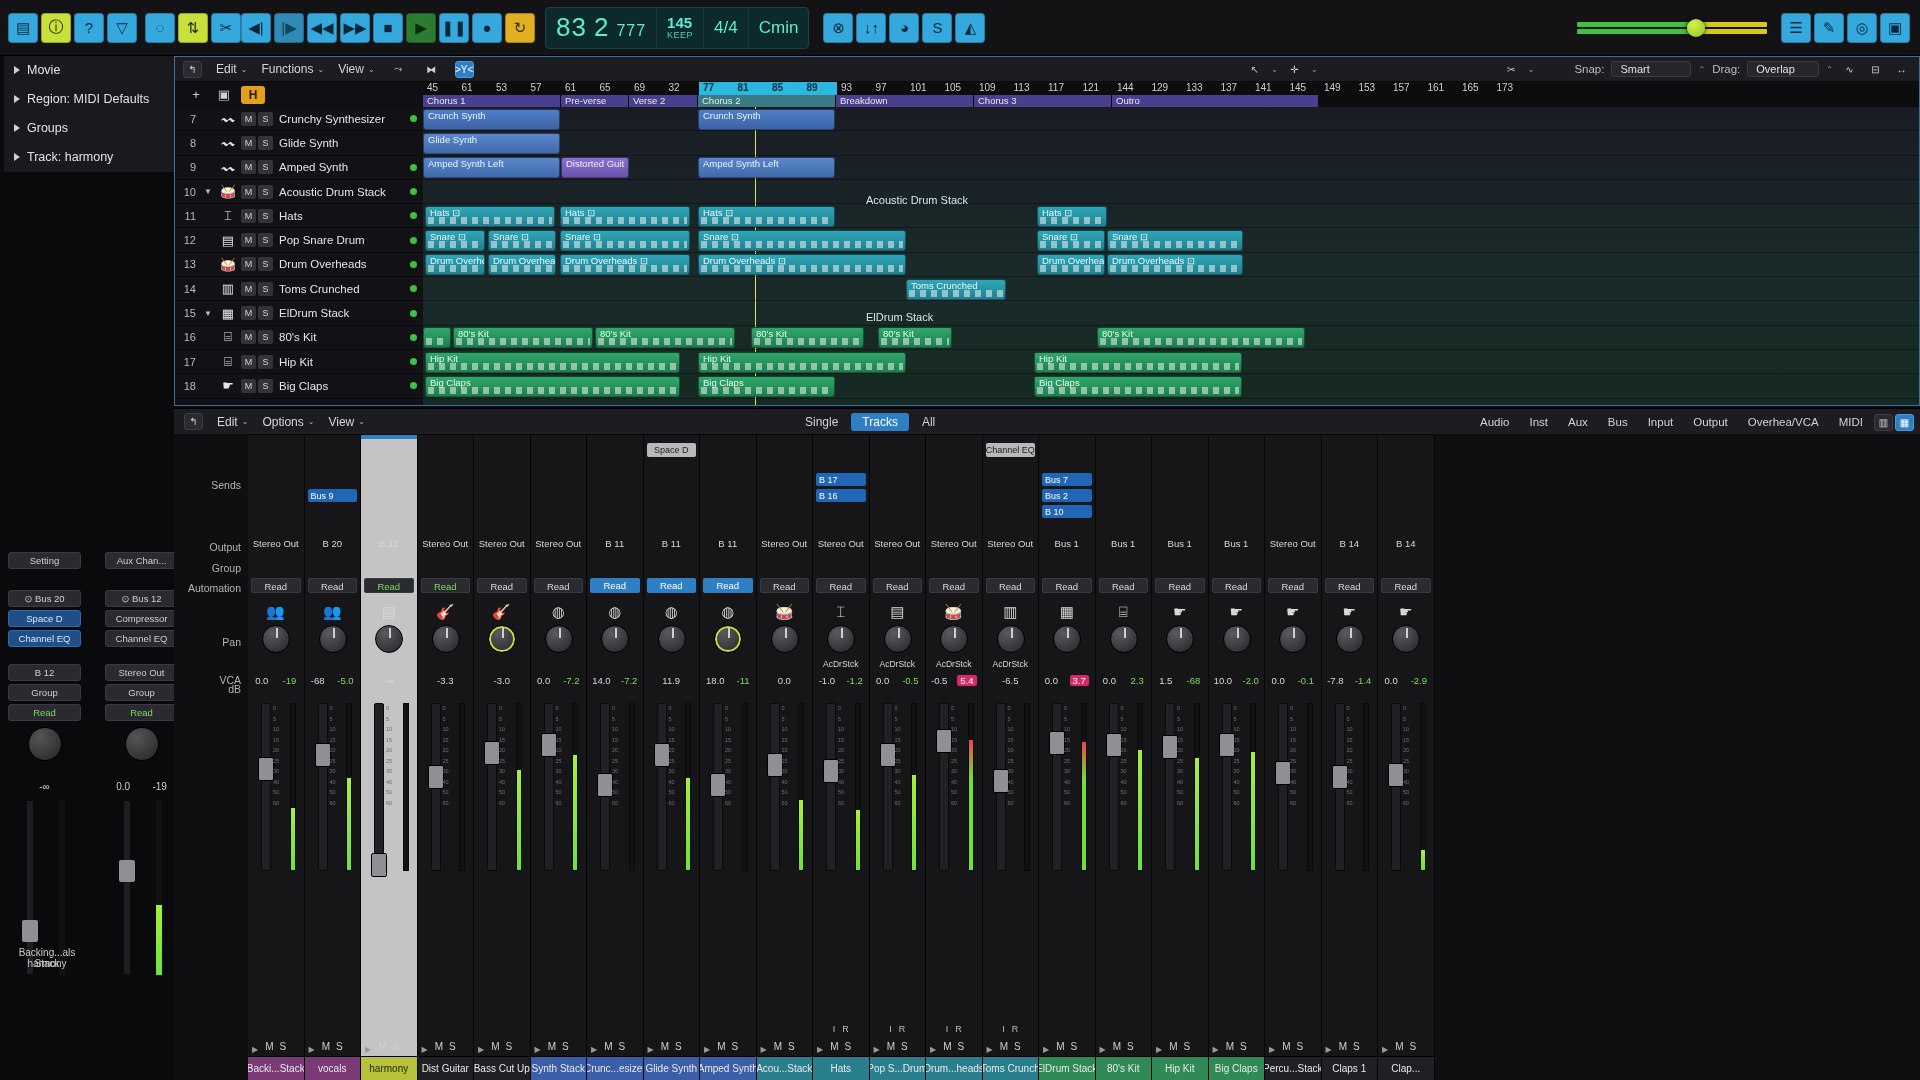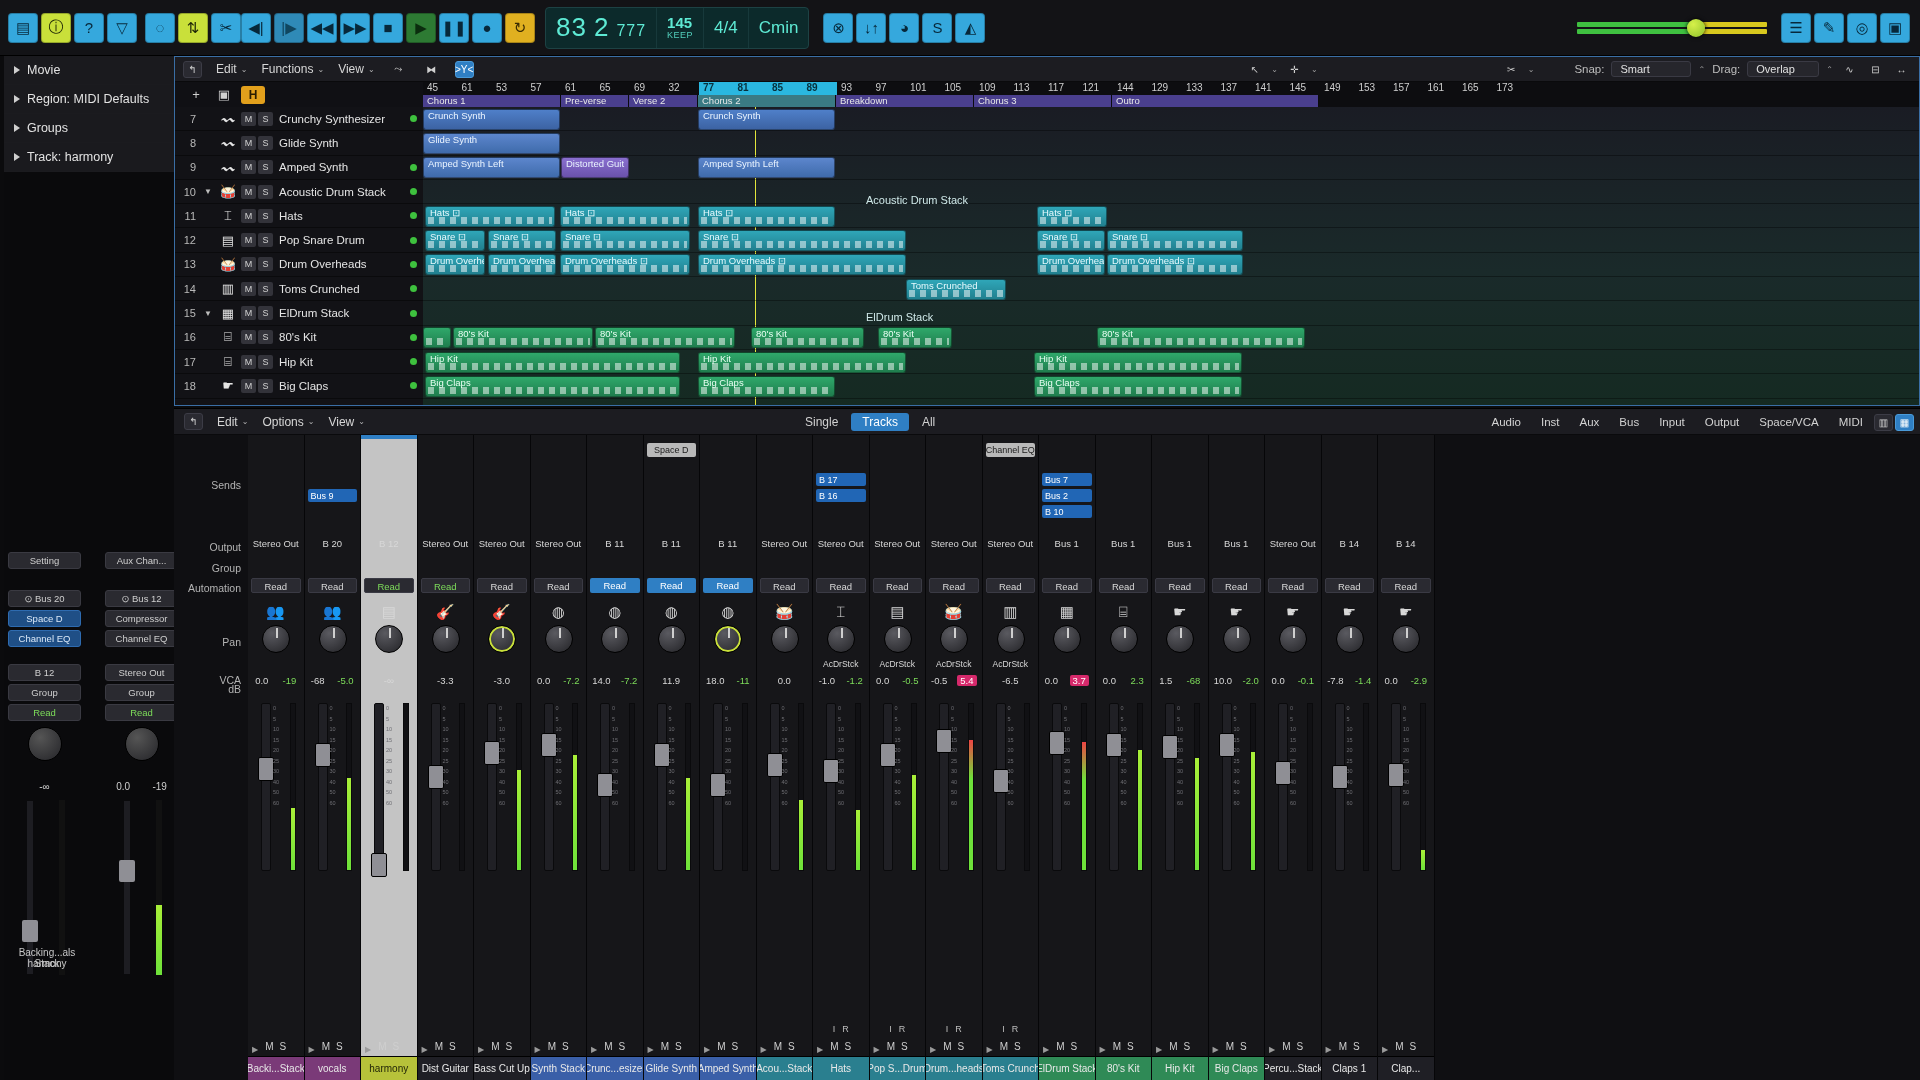--- a/index.html
+++ b/index.html
@@ -635,21 +635,21 @@
           <span class="seg on">Tracks</span>
           <span class="seg">All</span>
         </span>
       <span class="mx-right" id="mixFilters">
           <span class="seg">Audio</span>
           <span class="seg">Inst</span>
           <span class="seg">Aux</span>
           <span class="seg">Bus</span>
           <span class="seg">Input</span>
           <span class="seg">Output</span>
-          <span class="seg">Space/VCA</span>
+          <span class="seg">Overhea/VCA</span>
           <span class="seg">MIDI</span>
           <span class="ic-sq">▥</span>
           <span class="ic-sq on">▦</span>
         </span>
     </div>
 
     <div class="mx-labels" id="mxLabels">
         <div class="mx-lab" style="top: 44px;">Sends</div>
         <div class="mx-lab" style="top: 106px;">Output</div>
         <div class="mx-lab" style="top: 127px;">Group</div>

